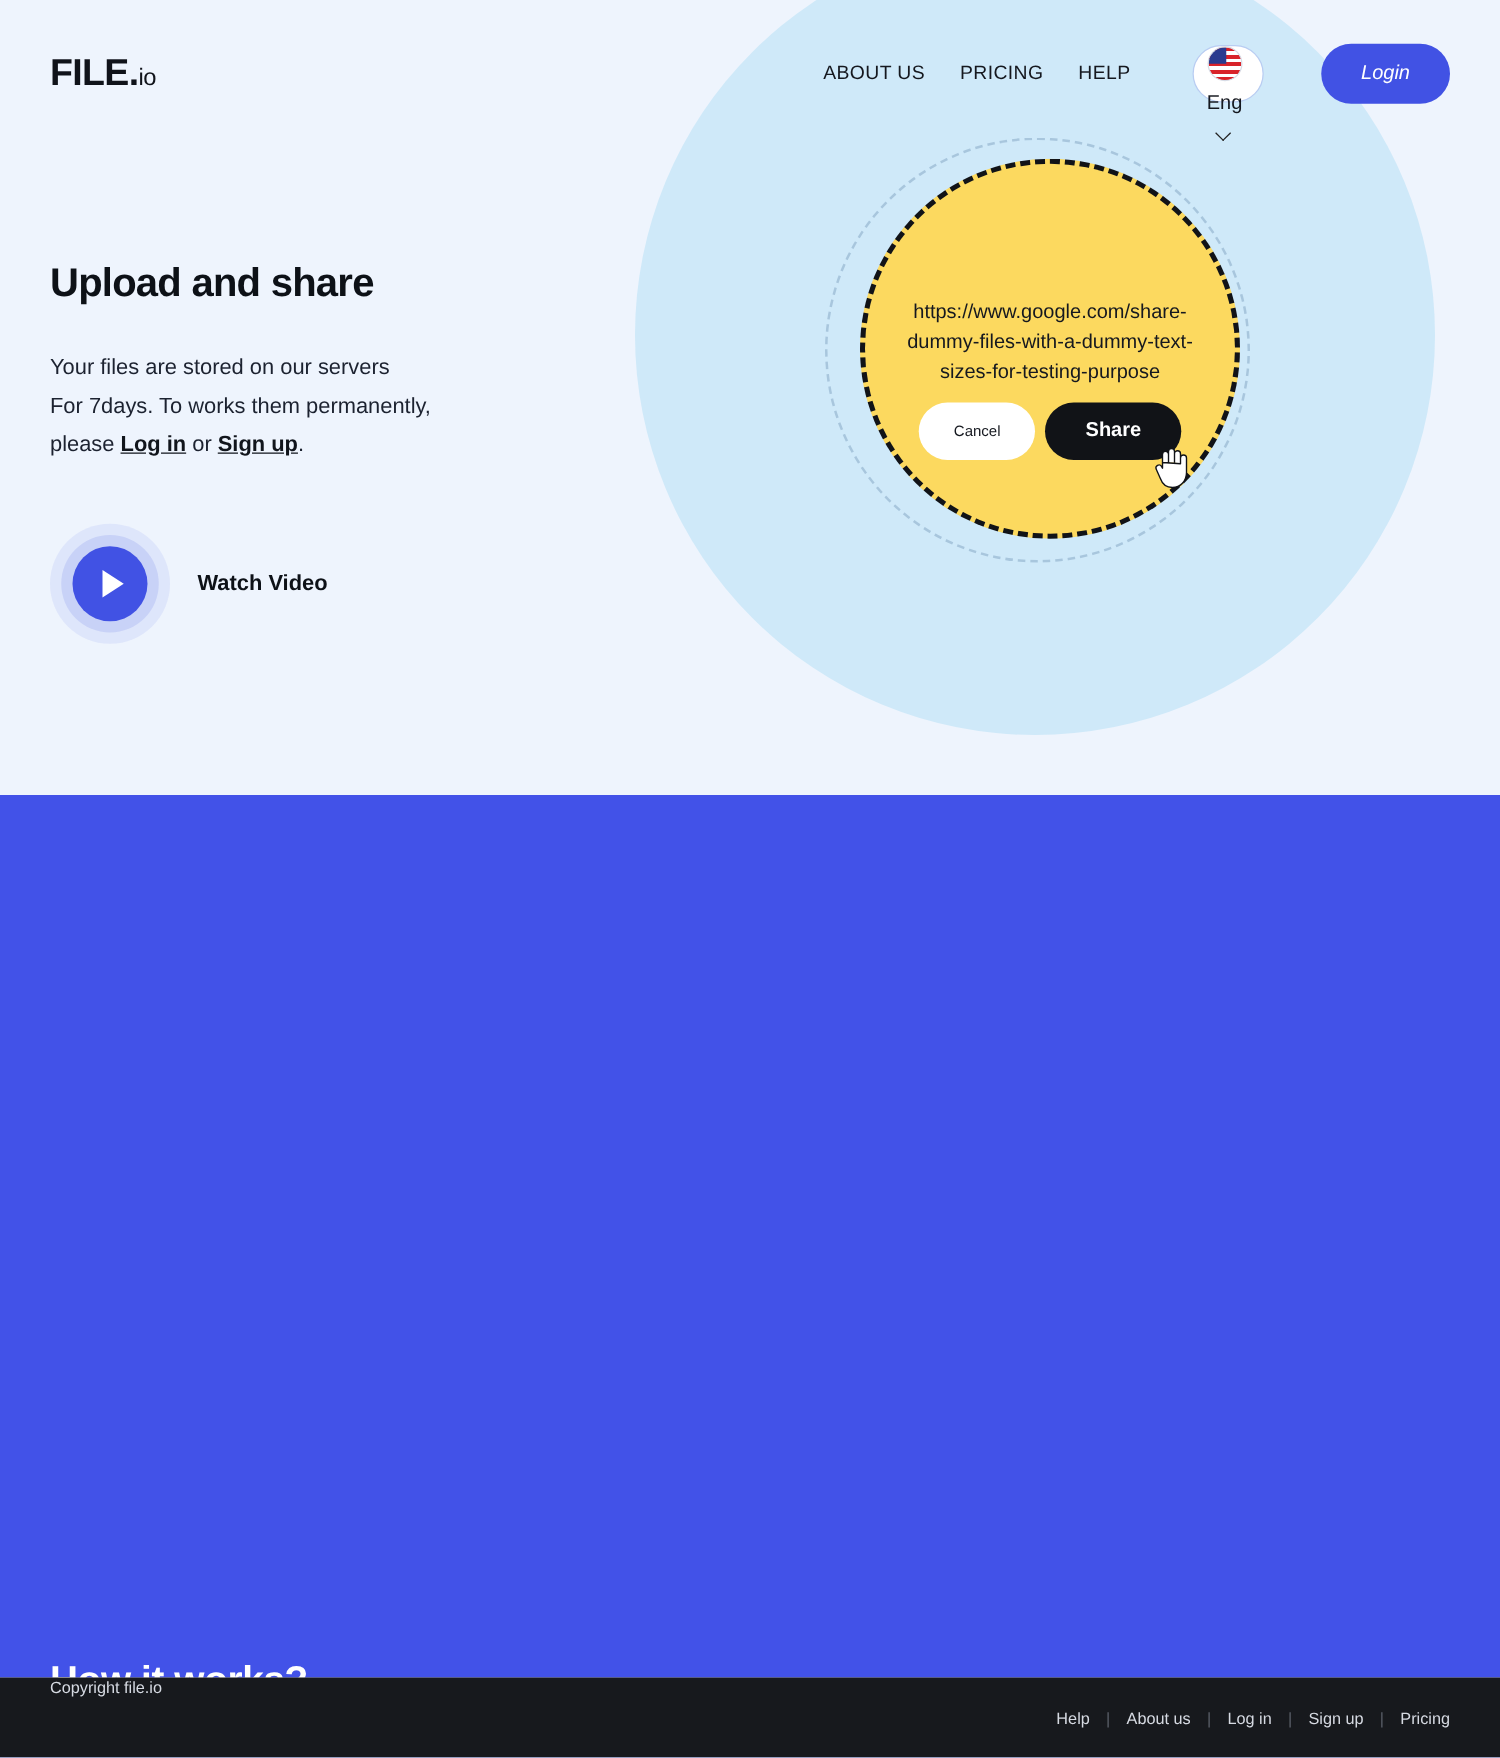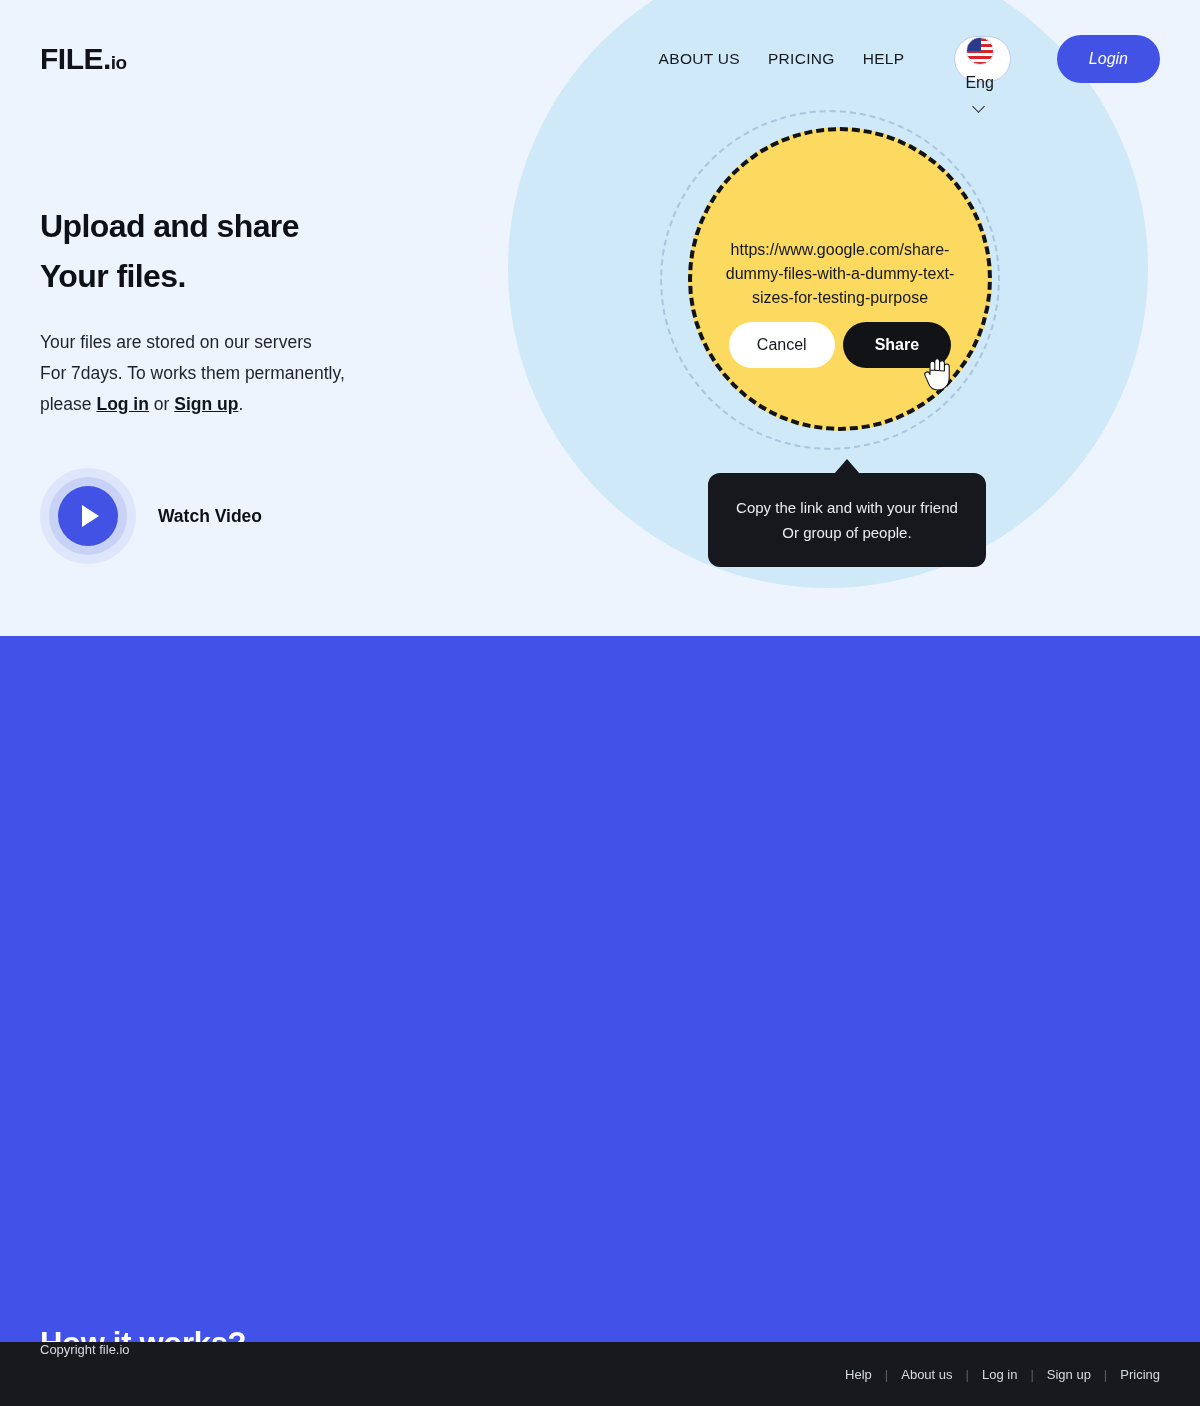--- a/index.html
+++ b/index.html
@@ -33,21 +33,21 @@
     display: flex; align-items: center;
     padding: 0 40px;
     z-index: 20;
   }
   .logo {
     font-size: 30px; font-weight: 800; color: #10131a;
     letter-spacing: -0.5px; line-height: 1;
     display: flex; align-items: baseline;
   }
   .logo .dot { font-size: 30px; }
-  .logo .io { font-size: 19px; font-weight: 700; letter-spacing: -0.5px; }
+  .logo .io { font-size: 19px; font-weight: 400; letter-spacing: -0.5px; }
   .nav {
     margin-left: auto;
     display: flex; align-items: center; gap: 28px;
   }
   .nav-link {
     font-size: 15.5px; color: #15181f; letter-spacing: .3px;
     text-decoration: none; cursor: pointer; white-space: nowrap;
   }
   .lang-pill {
     display: flex; align-items: center; gap: 9px;
@@ -135,21 +135,21 @@
     position: absolute; left: 48px; top: 128px; width: 264px;
     text-align: center; font-size: 16px; color: #15181f; line-height: 24px;
   }
   .w-actions {
     position: absolute; left: 48px; top: 212px; width: 264px;
     display: flex; justify-content: center; gap: 8px;
   }
   .btn-cancel {
     height: 46px; padding: 0 28px; border-radius: 999px;
     background: #fff; color: #15181f; border: none;
-    font-size: 16px; font-family: inherit; cursor: pointer;
+    font-size: 12px; font-family: inherit; cursor: pointer;
   }
   .btn-share {
     height: 46px; padding: 0 32px; border-radius: 999px;
     background: #111317; color: #fff; border: none;
     font-size: 16px; font-weight: 700; font-family: inherit; cursor: pointer;
   }
   .cursor-hand {
     position: absolute; left: 262px; top: 248px;
     width: 30px; height: 34px;
     z-index: 3; pointer-events: none;
@@ -217,21 +217,20 @@
           <span class="chev"></span>
         </div>
 
         <button class="login-btn">Login</button>
       </div>
     </div>
 
     <div class="hero-left">
       <h1 class="headline">
         <span class="l1">Upload and share</span>
-        <span class="l2">Your files.</span>
       </h1>
       <p class="sub">
         <span>Your files are stored on our servers</span><br>
         <span>For 7days. To works them permanently,</span><br>
         <span>please </span><a>Log in</a><span> or </span><a>Sign up</a><span>.</span>
       </p>
 
       <div class="watch">
         <div class="play-wrap">
           <span class="ring-o"></span>
@@ -250,24 +249,20 @@
       <div class="url-text">https://www.google.com/share-dummy-files-with-a-dummy-text-sizes-for-testing-purpose</div>
       <div class="w-actions">
         <button class="btn-cancel">Cancel</button>
         <button class="btn-share">Share</button>
       </div>
       <svg class="cursor-hand" viewBox="0 0 30 34">
         <path d="M8 12 V5.5 a2.4 2.4 0 0 1 4.8 0 V12 M12.8 12 V3.2 a2.4 2.4 0 0 1 4.8 0 V12
                  M17.6 12 V5 a2.4 2.4 0 0 1 4.8 0 V13 M22.4 13 V8.4 a2.4 2.4 0 0 1 4.8 0 V20
                  c0 7-5 12-11.2 12 -5.6 0-8.4-3.4-9.8-7.4 L3 17.4 a2.4 2.4 0 0 1 4.2-2.3 L8 16.6 V12Z" fill="#ffffff" stroke="#111317" stroke-width="1.1" stroke-linejoin="round"></path>
       </svg>
-      <div class="tooltip">
-        <span>Copy the link and with your friend</span><br>
-        <span>Or group of people.</span>
-      </div>
     </div>
   </div>
 
   <div class="blue">
 
     <svg class="arcs" viewBox="0 0 1200 320">
       <path d="M160 215 C 230 138, 360 138, 432 178" fill="none" stroke="#c8d1f7" stroke-width="2" stroke-dasharray="9 9" stroke-linecap="round"></path>
       <polyline points="420 160 434 178 416 184" fill="none" stroke="#ffffff" stroke-width="2" stroke-linecap="round" stroke-linejoin="round"></polyline>
       <path d="M556 255 C 640 330, 760 330, 830 272" fill="none" stroke="#c8d1f7" stroke-width="2" stroke-dasharray="9 9" stroke-linecap="round"></path>
       <polyline points="814 266 832 270 826 288" fill="none" stroke="#ffffff" stroke-width="2" stroke-linecap="round" stroke-linejoin="round"></polyline>

